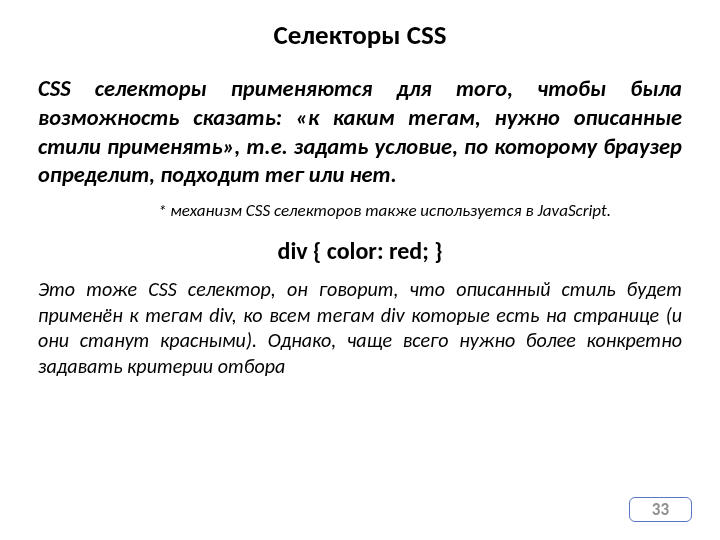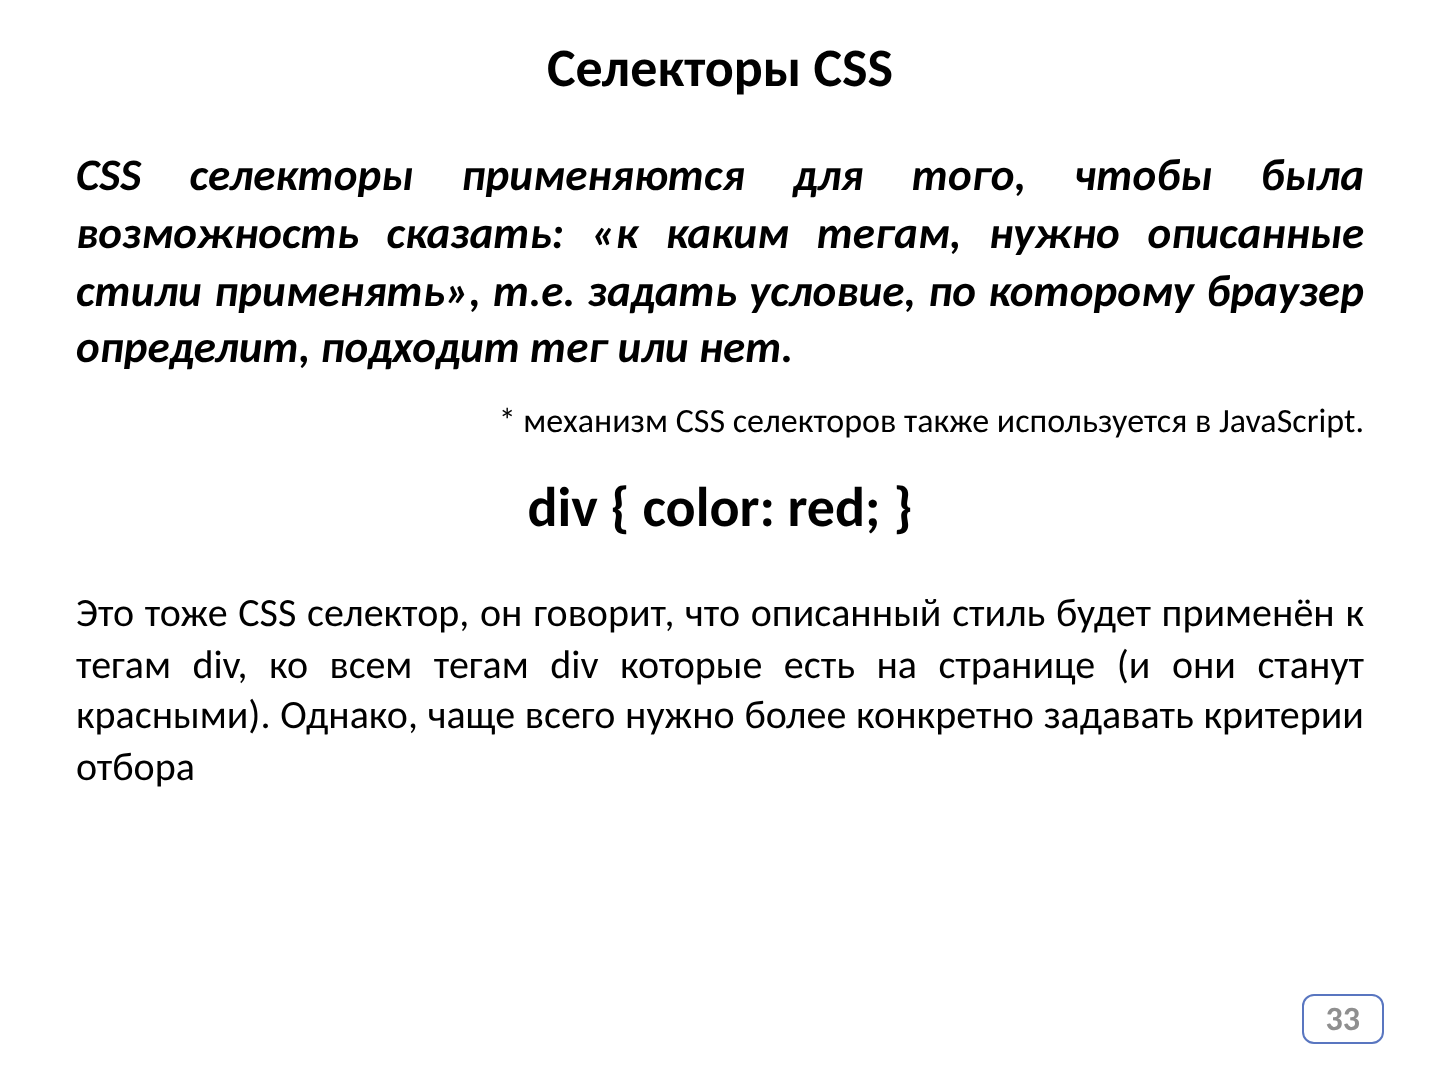--- a/index.html
+++ b/index.html
@@ -21,44 +21,45 @@
     .intro {
       font-size: 22.5px;
       font-style: italic;
       text-align: justify;
       line-height: 1.28;
       margin-bottom: 10px;
       font-weight: bold;
     }
     .note {
       font-size: 17px;
-      text-align: right;
+      font-style: italic;
       line-height: 1.3;
       margin-bottom: 14px;
       padding-left: 120px;
     }
     .code {
-      font-size: 28px;
+      font-size: 24px;
       font-weight: 700;
       text-align: center;
-      margin-bottom: 24px;
+      margin-bottom: 12px;
       font-family: Calibri, "Segoe UI", Arial, sans-serif;
     }
     .explain {
       font-size: 20px;
+      font-style: italic;
       text-align: justify;
       line-height: 1.28;
     }
     .page-number {
       position: absolute;
       bottom: 18px;
       right: 28px;
       border: 1.5px solid #5976c0;
       border-radius: 6px;
-      padding: 1px 11px;
+      padding: 1px 22px;
       font-size: 17px;
       font-weight: 700;
       color: #8f8f8f;
     }
   </style>
 </head>
 <body>
 
 <h1 class="title">Селекторы CSS</h1>
 

